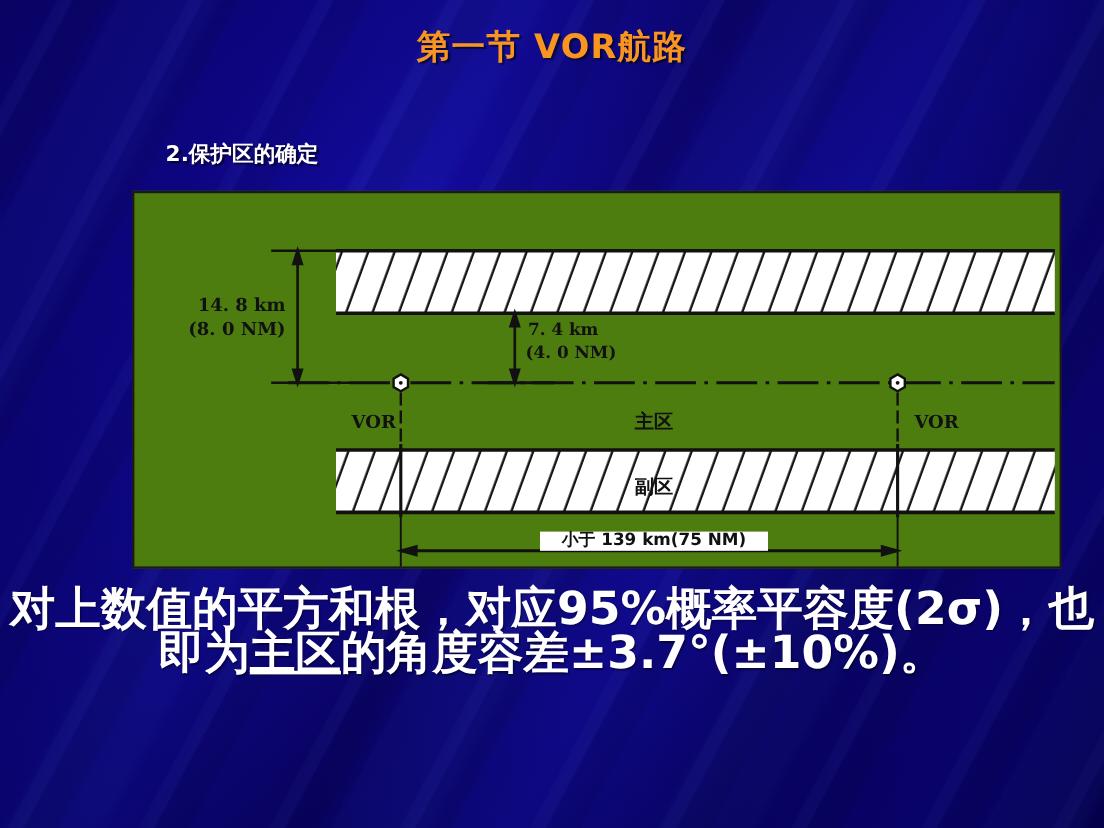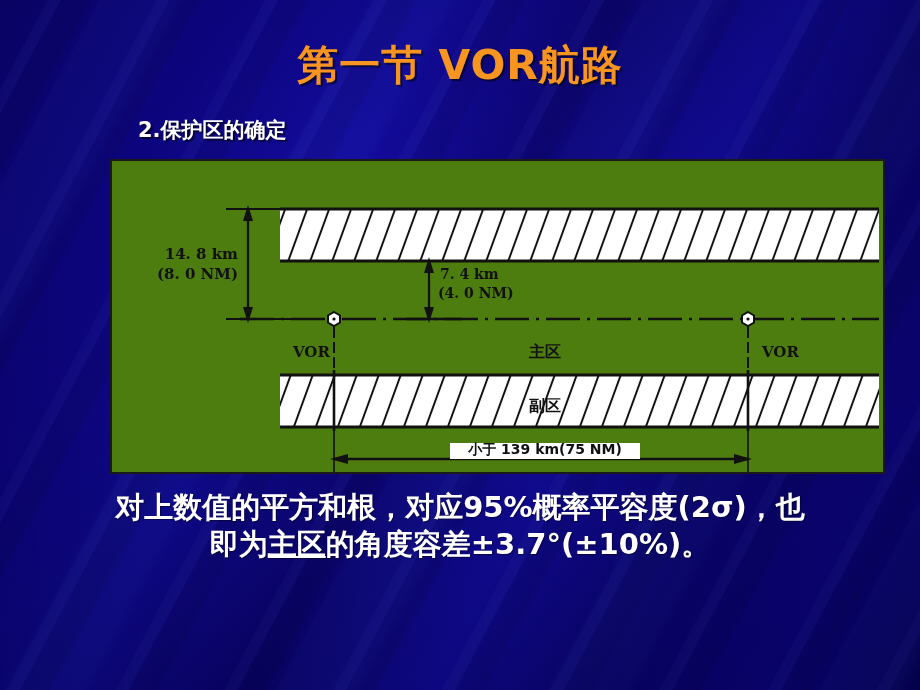--- a/index.html
+++ b/index.html
@@ -61,37 +61,37 @@
   .bg-vig {
     position: absolute;
     inset: 0;
     background: radial-gradient(ellipse at 40% 30%, rgba(30,20,160,0.25), rgba(0,0,30,0.35) 85%);
   }
 
   
   .title {
     position: absolute;
     left: 0;
-    top: 38px;
+    top: 20px;
     width: 920px;
     text-align: center;
-    font-size: 41px;
+    font-size: 28px;
     font-weight: bold;
     color: #F79520;
     letter-spacing: 1px;
     text-shadow: 2px 2px 1px rgba(0,0,0,0.55);
     white-space: nowrap;
   }
 
   
   .subtitle {
     position: absolute;
     left: 138px;
     top: 116px;
-    font-size: 21px;
+    font-size: 18px;
     font-weight: bold;
     color: #ffffff;
     text-shadow: 2px 2px 1px rgba(0,0,0,0.6);
     white-space: nowrap;
   }
 
   
   .figure-panel {
     position: absolute;
     left: 110px;
@@ -113,21 +113,21 @@
   .figsvg { display:block; }
 
   
   .body-text {
     position: absolute;
     left: 0px;
     top: 495px;
     width: 920px;
     text-align: center;
     color: #ffffff;
-    font-size: 29px;
+    font-size: 38px;
     font-weight: bold;
     line-height: 37px;
     letter-spacing: 0px;
     text-shadow: 1px 1px 1px rgba(0,0,0,0.45);
   }
   .body-text .ln {
     white-space: nowrap;
     display: block;
   }
   .body-text .ln.clipped {

